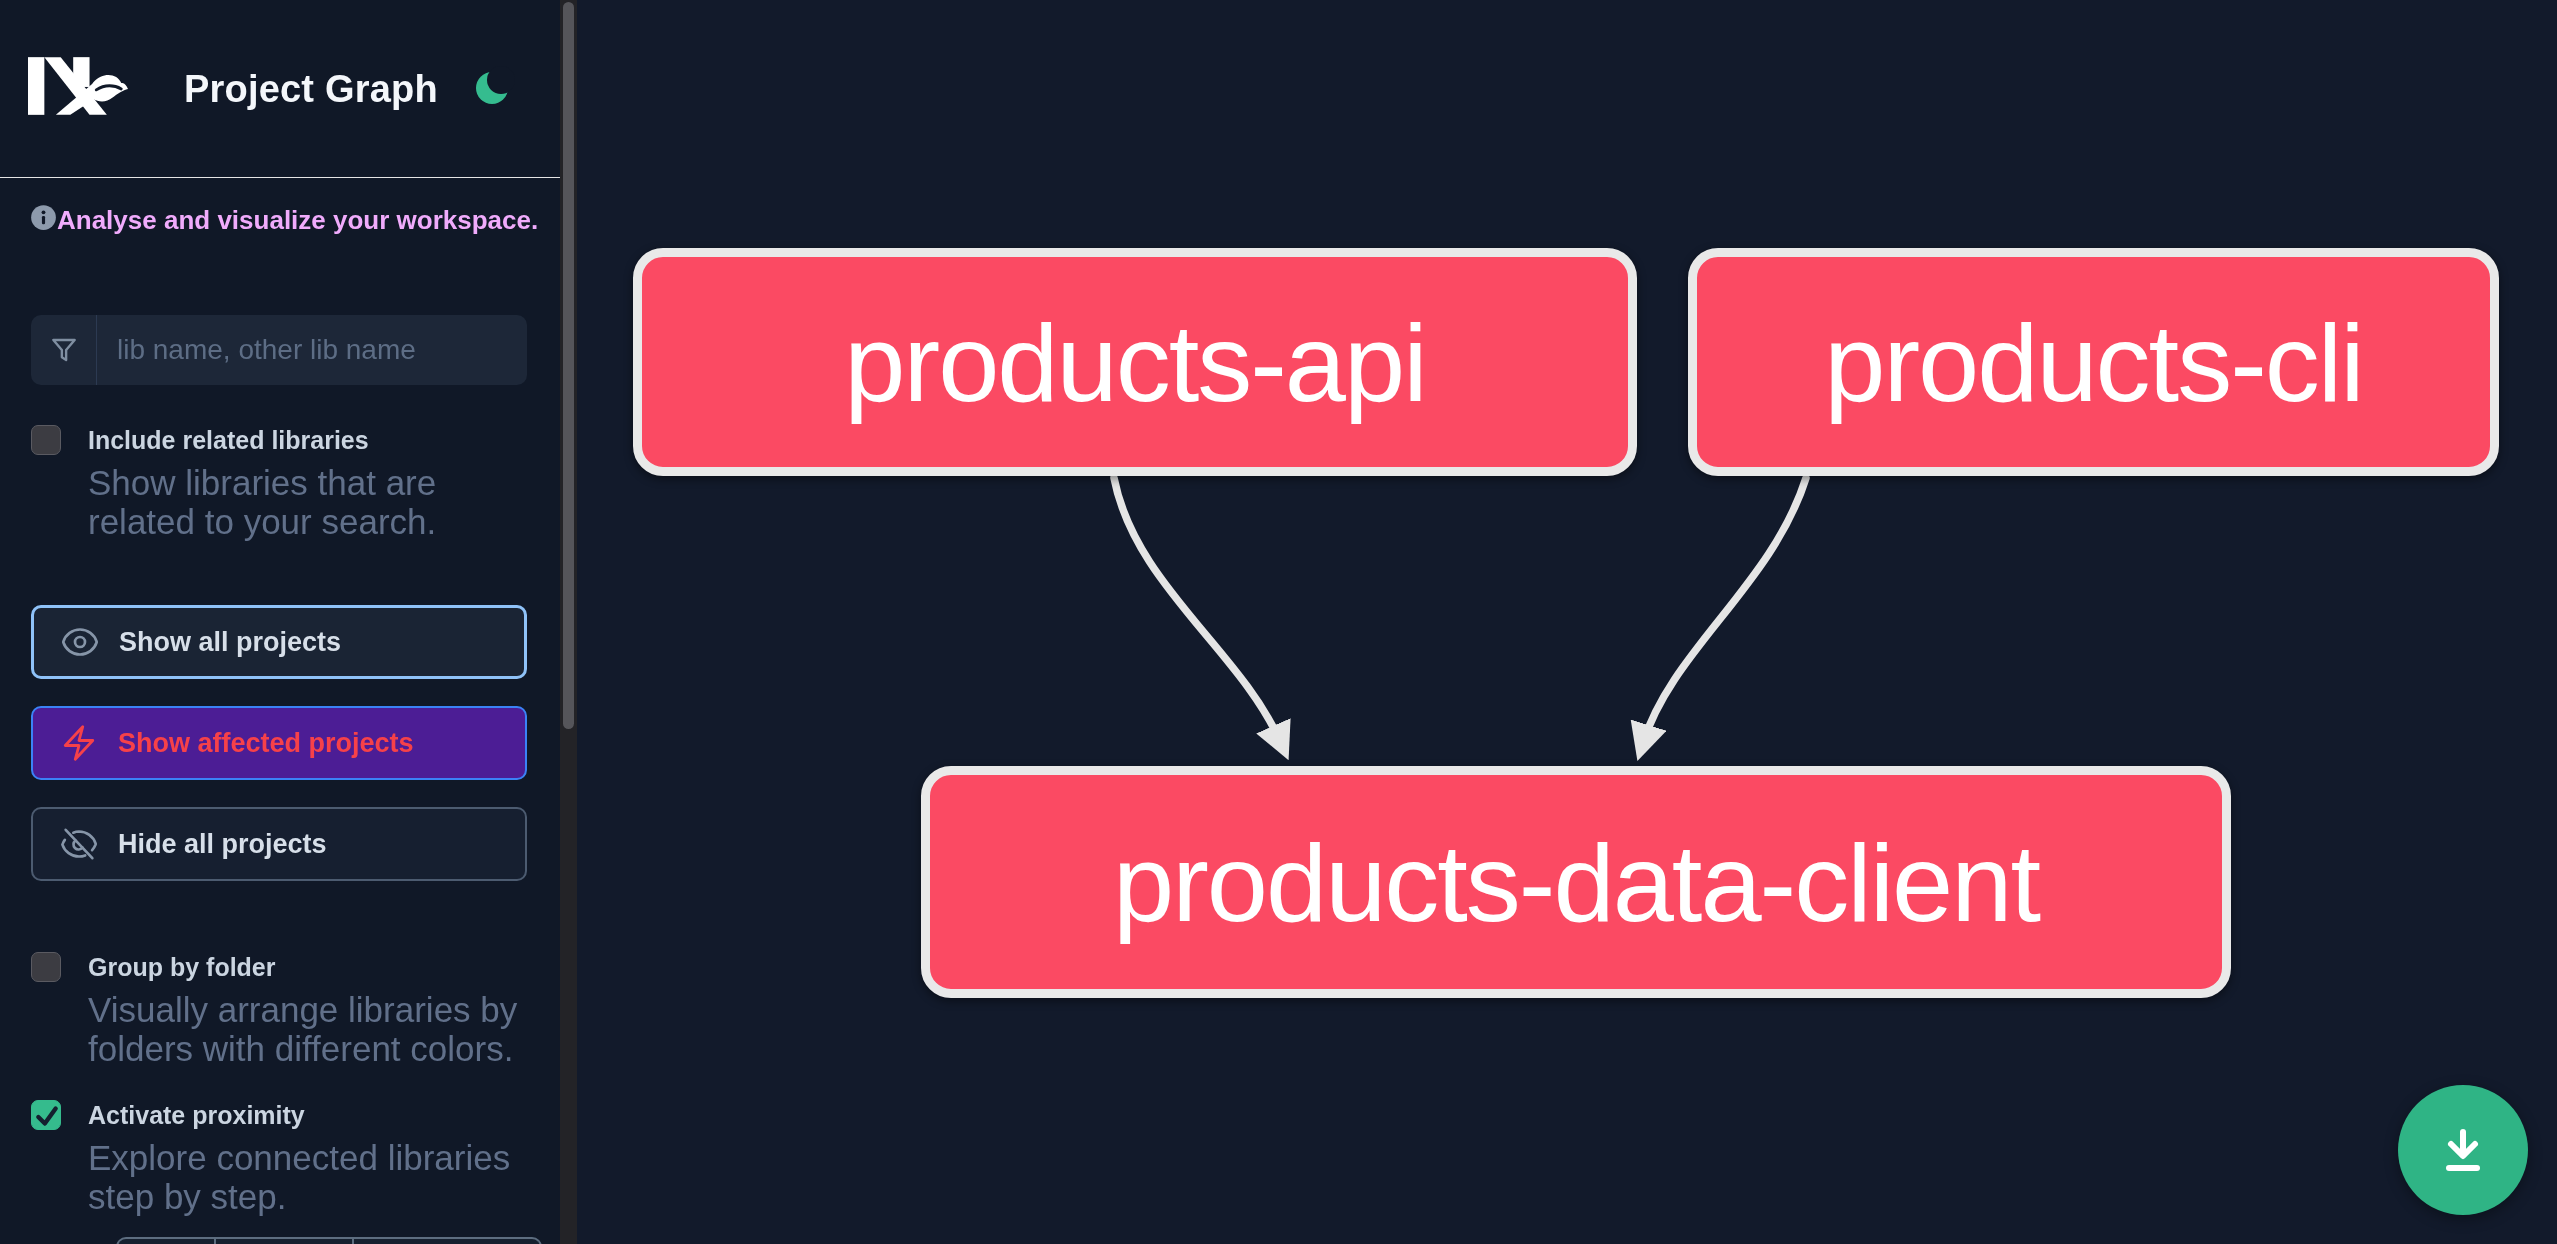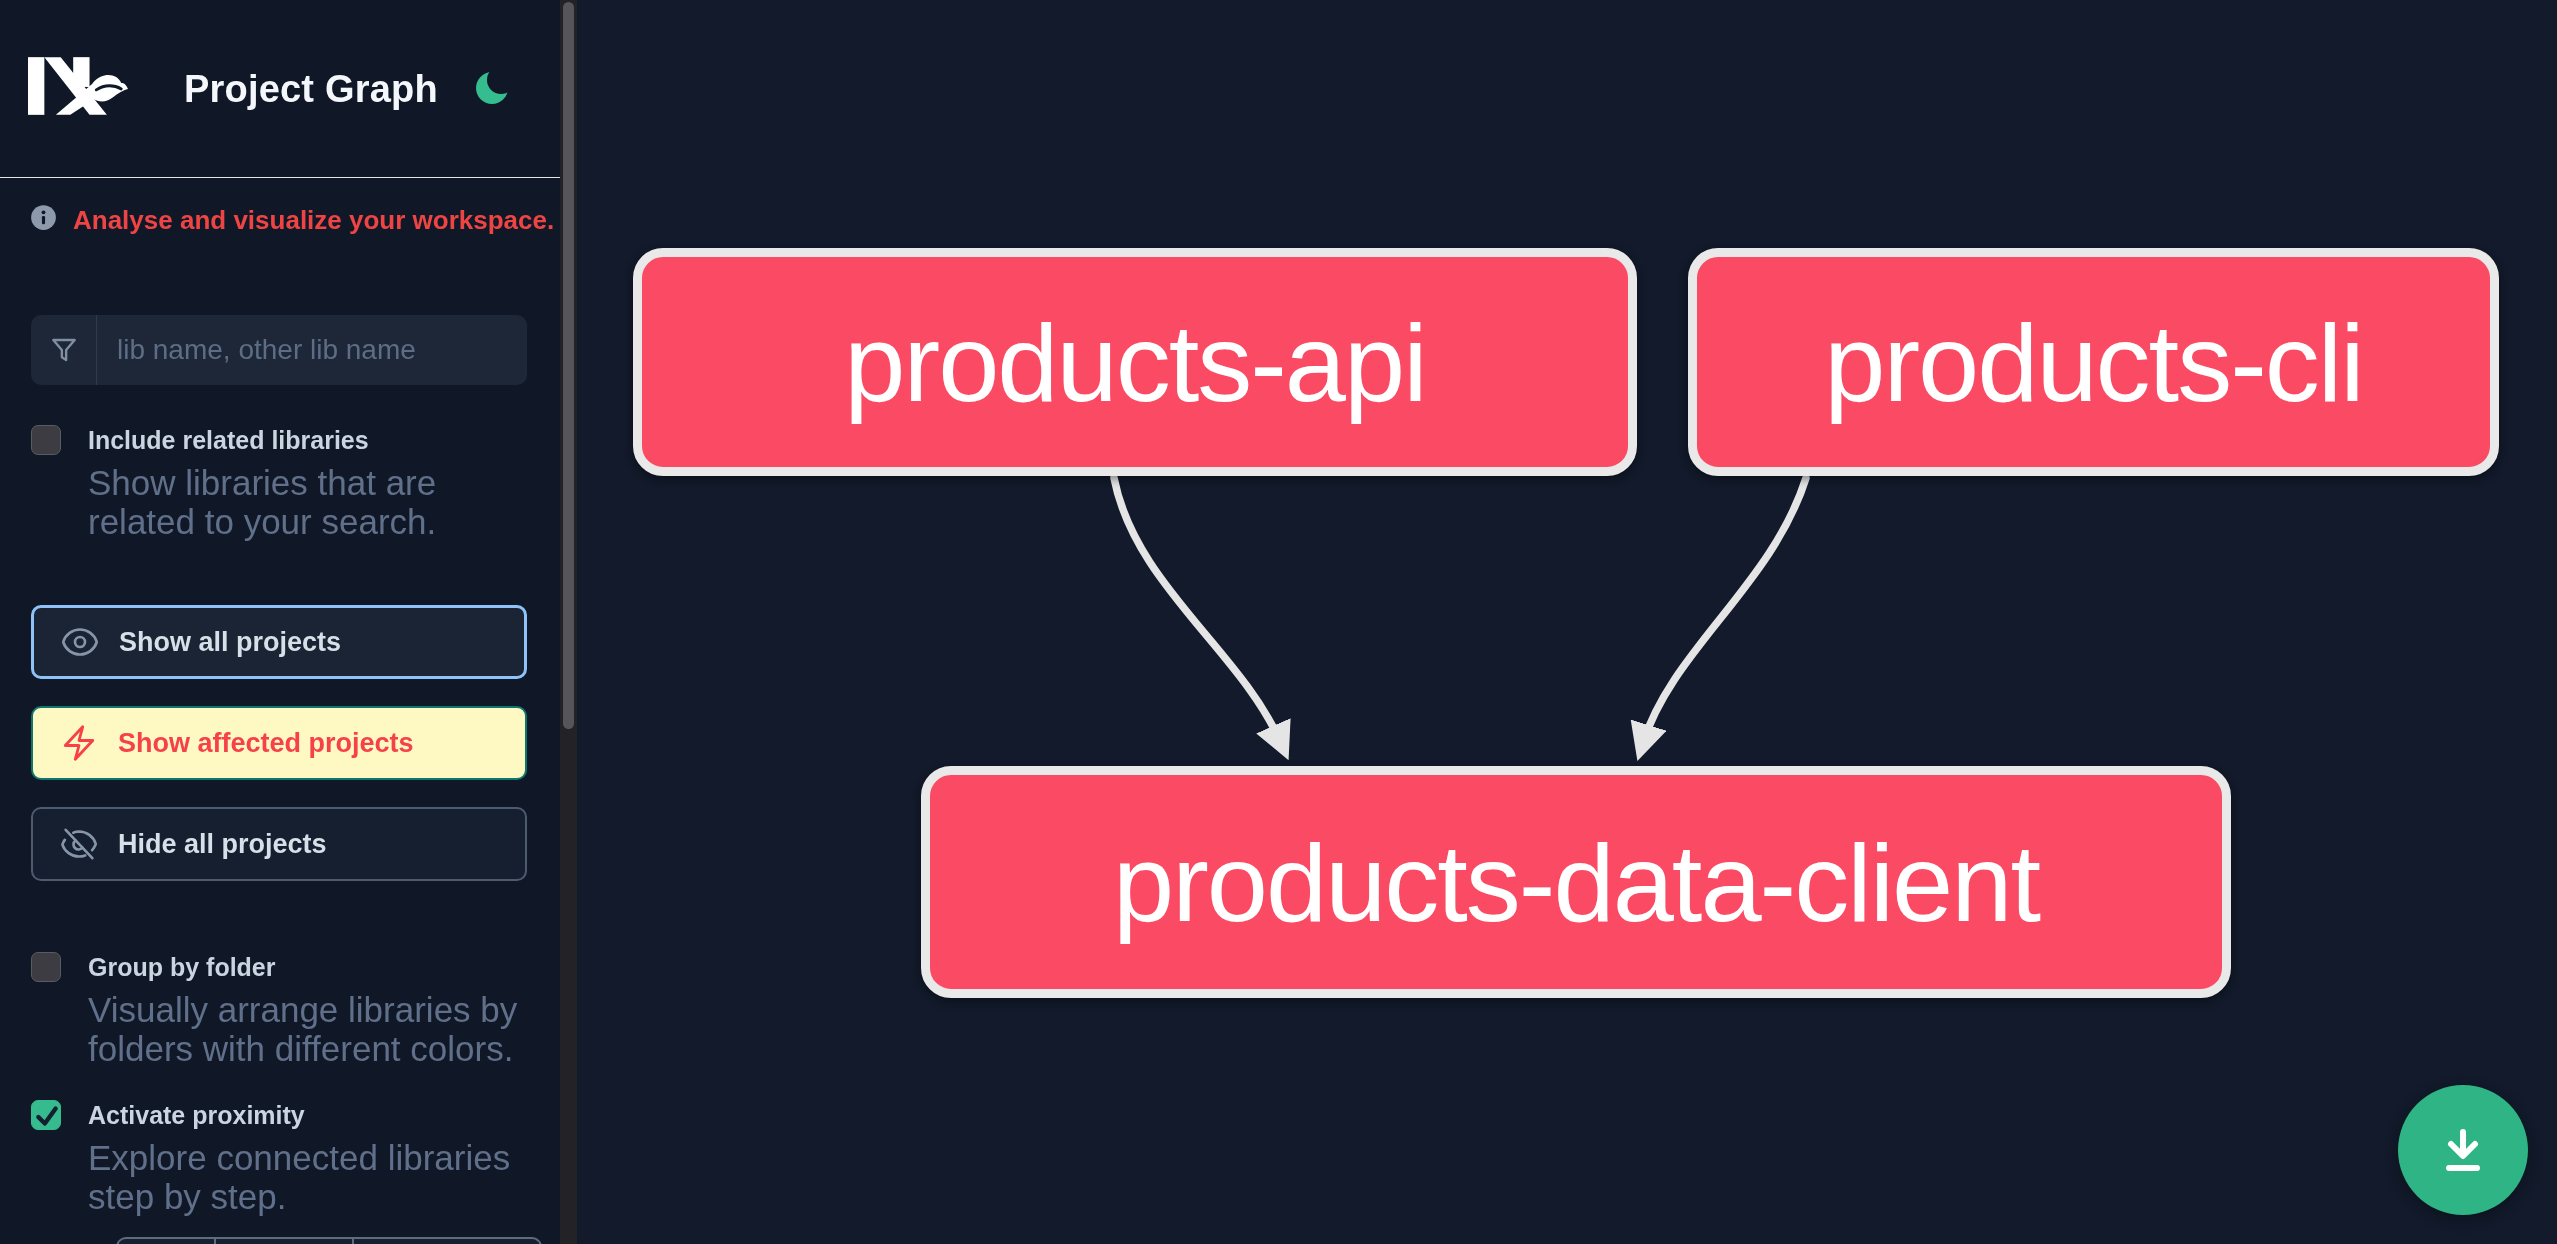--- a/index.html
+++ b/index.html
@@ -23,21 +23,21 @@
   
   .sidebar{position:absolute;left:0;top:0;width:560px;height:1244px;background:#101827;z-index:10;overflow:hidden;}
   .sb-header{position:relative;height:178px;border-bottom:1px solid #e5e5e5;}
   .nx-logo{position:absolute;left:28px;top:56px;width:100px;height:60px;}
   .sb-title{position:absolute;left:184px;top:68px;font-size:38px;font-weight:700;color:#f4f7fb;letter-spacing:.2px;}
   .moon-btn{position:absolute;left:474px;top:70px;width:38px;height:38px;background:transparent;border:none;cursor:pointer;padding:0;}
   .moon-disc{position:absolute;left:2px;top:2px;width:32px;height:32px;border-radius:50%;background:#35bc8f;}
   .moon-cut{position:absolute;left:13px;top:-4px;width:28px;height:28px;border-radius:50%;background:#101827;}
 
   .intro-row{position:absolute;left:30px;top:204px;display:flex;align-items:flex-start;}
-  .intro-text{margin-left:16px;margin-top:1px;font-size:26px;font-weight:600;color:#ef4444;}
+  .intro-text{margin-top:1px;font-size:26px;font-weight:600;color:#f0abfc;}
 
   .search-box{position:absolute;left:31px;top:315px;width:496px;height:70px;background:#1d2738;border-radius:10px;
         display:flex;align-items:stretch;overflow:hidden;}
   .search-icon-cell{width:66px;display:flex;align-items:center;justify-content:center;border-right:1px solid #2c3a52;}
   .search-input{flex:1;background:transparent;border:none;outline:none;padding:0 20px;font-size:28px;color:#cbd5e1;}
   .search-input::placeholder{color:#5d6d85;}
 
   .cb{position:absolute;left:31px;width:488px;}
   .cb-box{position:absolute;left:0;top:2px;width:30px;height:30px;border-radius:7px;background:#3c3c42;border:1px solid #5a5a61;cursor:pointer;}
   .cb.checked .cb-box{background:#35bb8d;border-color:#35bb8d;}
@@ -45,21 +45,21 @@
   .cb.checked .cb-check{display:block;}
   .cb-label{margin-left:57px;font-size:25px;font-weight:700;color:#cbd5e1;line-height:34px;cursor:pointer;}
   .cb-desc{margin-left:57px;margin-top:6px;font-size:35px;line-height:39px;color:#61708a;width:462px;}
   .cb-related{top:423px;}
   .cb-folder{top:950px;}
   .cb-proximity{top:1098px;}
 
   .sb-btn{position:absolute;left:31px;width:496px;height:74px;border-radius:10px;display:flex;align-items:center;
         padding-left:26px;gap:19px;font-size:27px;font-weight:700;color:#d7dfe9;cursor:pointer;background:#161f30;border:2px solid #4c5b70;}
   .btn-show-all{top:605px;background:#1a2434;border:3px solid #8fc2f8;}
-  .btn-affected{top:706px;background:#fef9c3;border:2px solid #0f766e;color:#f64149;}
+  .btn-affected{top:706px;background:#4c1d95;border:2px solid #3b82f6;color:#f64149;}
   .btn-hide-all{top:807px;}
 
   .depth-control{position:absolute;left:116px;top:1237px;width:426px;height:40px;border:2px solid #5d6d80;
         border-bottom:none;border-radius:10px 10px 0 0;background:#16202f;display:flex;}
   .depth-seg{height:100%;}
   .depth-seg + .depth-seg{border-left:2px solid #5d6d80;}
   .seg1{width:96px;} .seg2{width:138px;} .seg3{flex:1;}
 
   
   .scroll-strip{position:absolute;left:560px;top:0;width:17px;height:1244px;background:#232327;z-index:11;}

